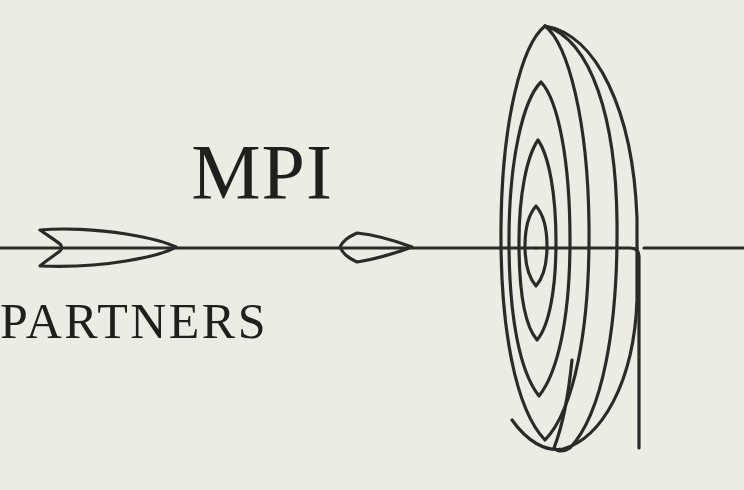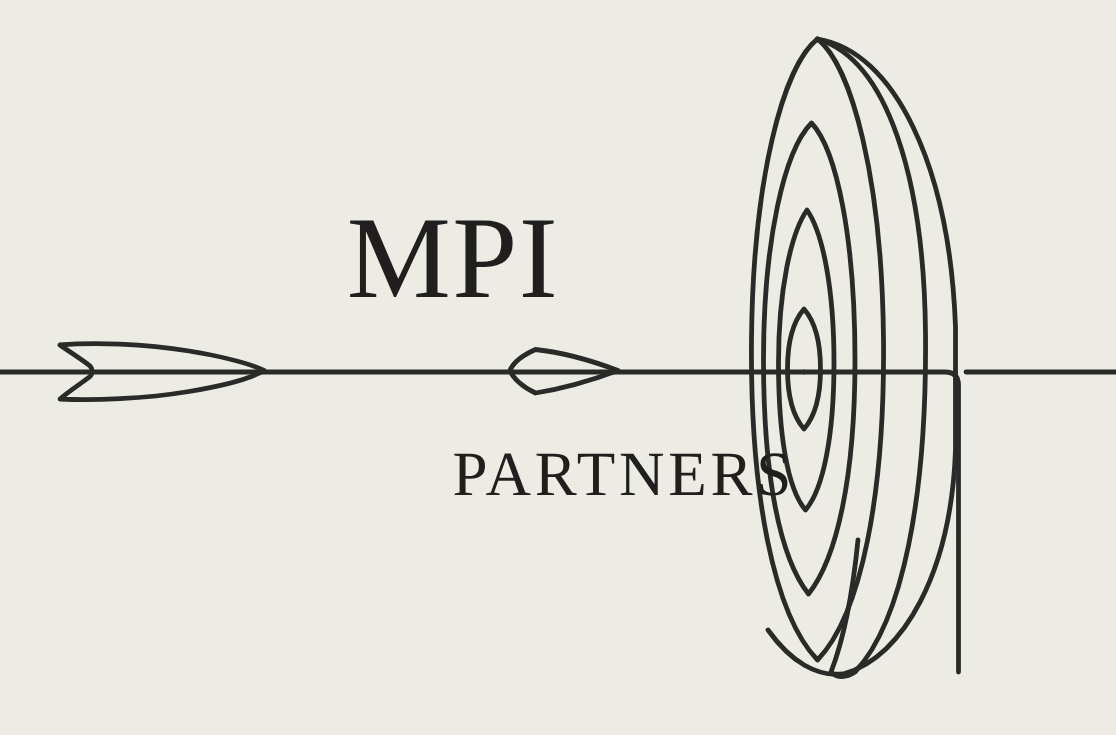--- a/index.html
+++ b/index.html
@@ -34,28 +34,27 @@
     line-height: 1;
     -webkit-font-smoothing: antialiased;
   }
   #brand-primary {
     left: 0;
     top: 133px;
     width: 524px;
     text-align: center;
     font-size: 78px;
     letter-spacing: 1px;
-    padding-left: 40px;
   }
   #brand-secondary {
     left: 0;
     top: 296px;
     width: 530px;
-    text-align: right;
-    font-size: 42px;
+    text-align: left;
+    font-size: 50px;
     letter-spacing: 2.5px;
   }
 </style>
 </head>
 <body>
 
 <div id="logo-canvas" style="background: rgb(236, 236, 228);">
 
   <svg class="art" viewBox="0 0 744 490" xmlns="http://www.w3.org/2000/svg">
     <g fill="none" stroke="#2a2a28" stroke-width="3.2" stroke-linecap="round" stroke-linejoin="round">

